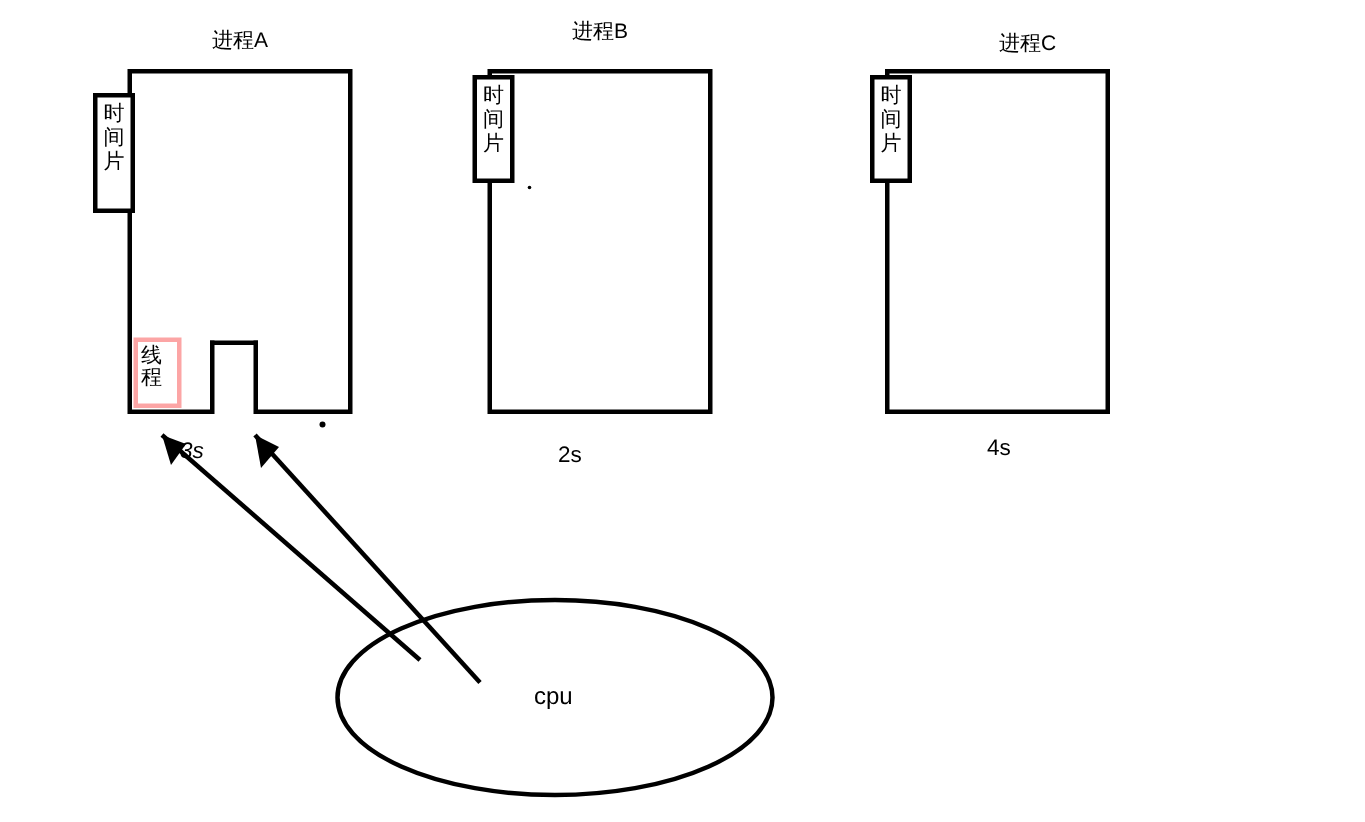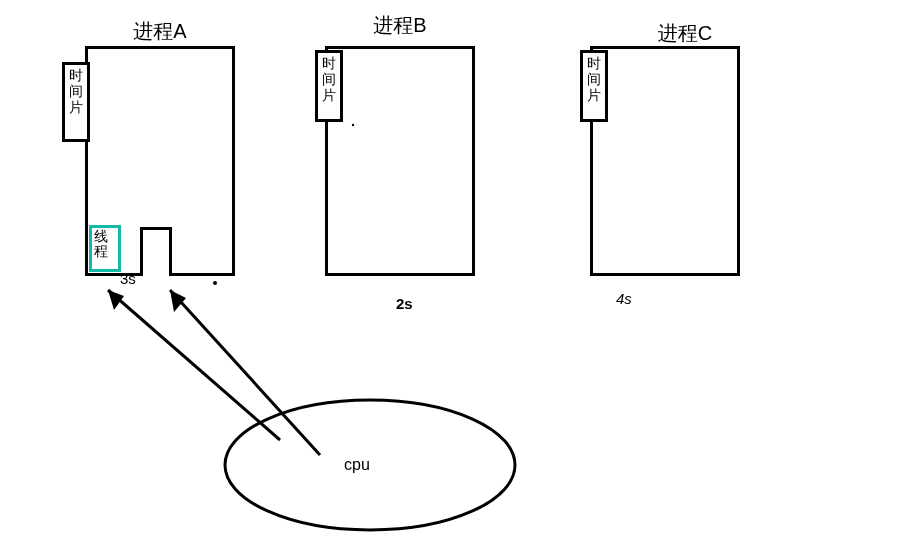--- a/index.html
+++ b/index.html
@@ -8,39 +8,39 @@
     width: 910px;
     height: 548px;
     position: relative;
     font-family: "Microsoft YaHei", "SimSun", sans-serif;
     background: #ffffff;
     font-size: 15px;
     color: #000;
   }
   .abs { position: absolute; }
   .process-title {
-    font-size: 20px;
+    font-size: 14px;
     text-align: center;
   }
   .process-box {
     border: 3px solid #000;
     background: transparent;
     box-sizing: border-box;
   }
   .timeslice-box {
     border: 3px solid #000;
     background: #fff;
     box-sizing: border-box;
     padding: 2px 4px;
     font-size: 14px;
     line-height: 1.15;
     word-break: break-all;
   }
   .thread-box {
-    border: 3px solid #14b8a6;
+    border: 3px solid #fca5a5;
     background: #fff;
     box-sizing: border-box;
     font-size: 14px;
     line-height: 1.1;
     padding: 1px 2px;
   }
   .small-box {
     border: 3px solid #000;
     border-bottom: none;
     background: #fff;
@@ -62,44 +62,44 @@
 
 <div class="abs process-title" style="left:120px; top:18px; width:80px;">进程A</div>
 <div class="abs process-box" style="left:85px; top:46px; width:150px; height:230px;"></div>
 <div class="abs timeslice-box" style="left:62px; top:62px; width:28px; height:80px;">
   <span>时间片</span>
 </div>
 <div class="abs thread-box" style="left:89px; top:225px; width:32px; height:47px;">
   <span>线程</span>
 </div>
 <div class="abs small-box" style="left:140px; top:227px; width:32px; height:49px;"></div>
-<div class="abs time-label" style="left:120px; top:270px;">3s</div>
+<div class="abs time-label" style="left:120px; top:292px;font-style:italic;">3s</div>
 
 <div class="abs process-title" style="left:360px; top:12px; width:80px;">进程B</div>
 <div class="abs process-box" style="left:325px; top:46px; width:150px; height:230px;"></div>
 <div class="abs timeslice-box" style="left:315px; top:50px; width:28px; height:72px;">
   <span>时间片</span>
 </div>
-<div class="abs time-label" style="left:396px; top:295px;font-weight:bold;">2s</div>
+<div class="abs time-label" style="left:372px; top:295px;">2s</div>
 
 <div class="abs process-title" style="left:645px; top:20px; width:80px;">进程C</div>
 <div class="abs process-box" style="left:590px; top:46px; width:150px; height:230px;"></div>
 <div class="abs timeslice-box" style="left:580px; top:50px; width:28px; height:72px;">
   <span>时间片</span>
 </div>
-<div class="abs time-label" style="left:616px; top:290px;font-style:italic;">4s</div>
+<div class="abs time-label" style="left:658px; top:290px;">4s</div>
 
 <svg class="overlay">
 
   <ellipse cx="370" cy="465" rx="145" ry="65" fill="none" stroke="#000" stroke-width="3"></ellipse>
 
   <line x1="280" y1="440" x2="108" y2="290" stroke="#000" stroke-width="3"></line>
   <polygon points="108,290 124,296 114,310" fill="#000"></polygon>
 
   <line x1="320" y1="455" x2="170" y2="290" stroke="#000" stroke-width="3"></line>
   <polygon points="170,290 186,298 174,312" fill="#000"></polygon>
 
   <circle cx="215" cy="283" r="2" fill="#000"></circle>
 
   <circle cx="353" cy="125" r="1.2" fill="#000"></circle>
 </svg>
 
-<div class="abs cpu-label" style="left:344px; top:456px;">cpu</div>
+<div class="abs cpu-label" style="left:356px; top:456px;">cpu</div>
 
 </body></html>

